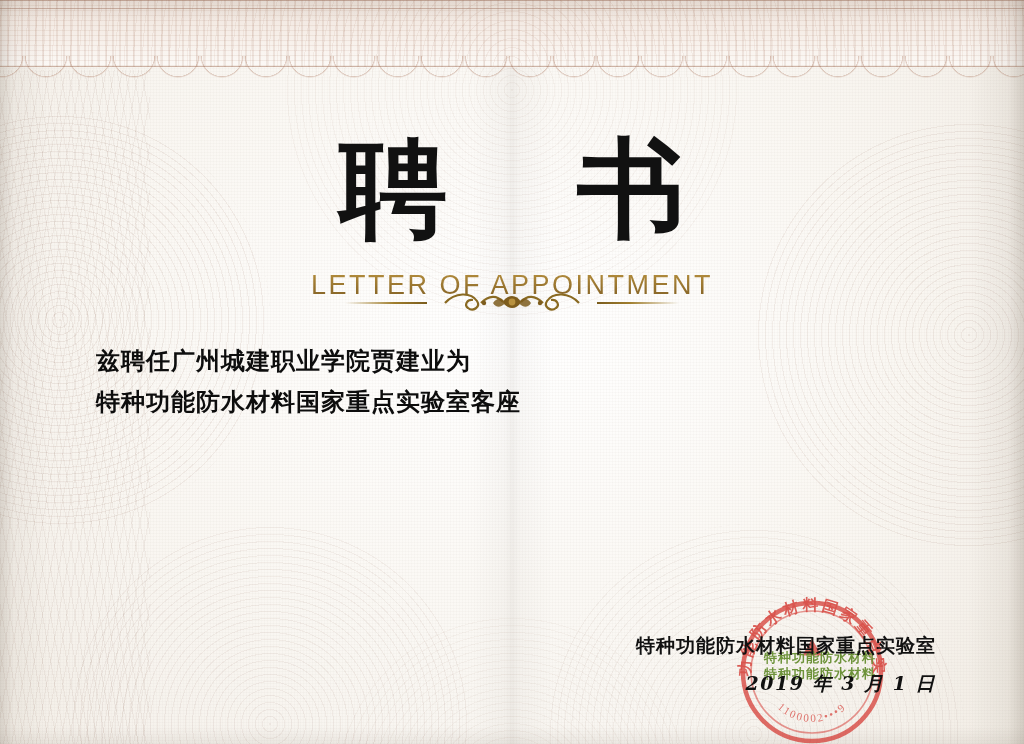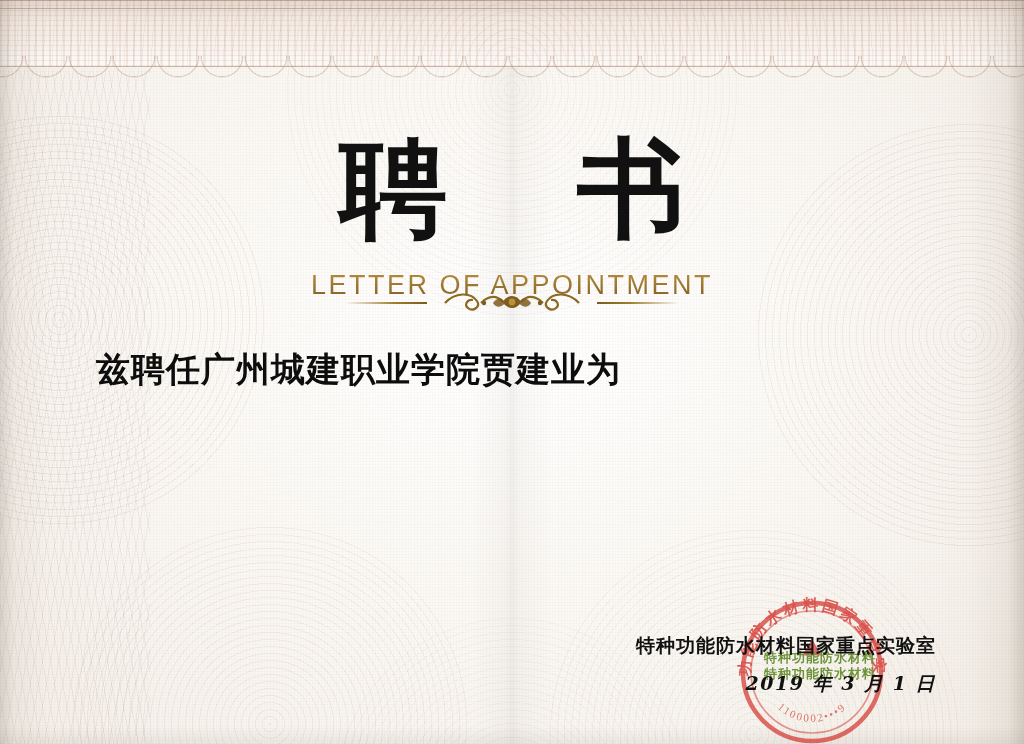--- a/index.html
+++ b/index.html
@@ -185,21 +185,21 @@
   .ornament .rule.right {
     background: linear-gradient(270deg, rgba(150,115,40,0) 0%, #a07e2e 60%, #7a5c1d 100%);
   }
 
   .body-text {
     position: absolute;
     top: 340px;
     left: 96px;
     right: 96px;
     font-family: "DejaVu Serif", "Liberation Serif", serif;
-    font-size: 34px;
+    font-size: 24px;
     font-weight: bold;
     color: #0d0d0d;
     line-height: 1.72;
     letter-spacing: 1px;
     text-align: justify;
   }
 
   .signature {
     position: absolute;
     right: 88px;
@@ -295,20 +295,21 @@
           <path d="M94 13 c -4 -6, -10 -6, -12 0 c 4 5, 9 5, 12 0 z" opacity="0.85"></path>
           <circle cx="47" cy="13" r="2.2"></circle>
           <circle cx="103" cy="13" r="2.2"></circle>
         </g>
       </svg>
       <span class="rule right"></span>
     </div>
 
     <div class="body-text">
       <div>兹聘任广州城建职业学院贾建业为</div>
+      <div>特种功能防水材料国家重点实验室客座</div>
     </div>
 
     <div class="seal">
       <svg width="160" height="160" viewBox="0 0 160 160" aria-hidden="true">
         <defs>
           <path id="arcTop" d="M 80,80 m -62,0 a 62,62 0 1,1 124,0" fill="none"></path>
           <path id="arcBottom" d="M 80,80 m -50,0 a 50,50 0 1,0 100,0" fill="none"></path>
         </defs>
         <circle cx="80" cy="80" r="69" fill="none" stroke="#d22b24" stroke-width="4.5" opacity="0.85"></circle>
         <circle cx="80" cy="80" r="61" fill="none" stroke="#d22b24" stroke-width="1.6" opacity="0.6"></circle>

